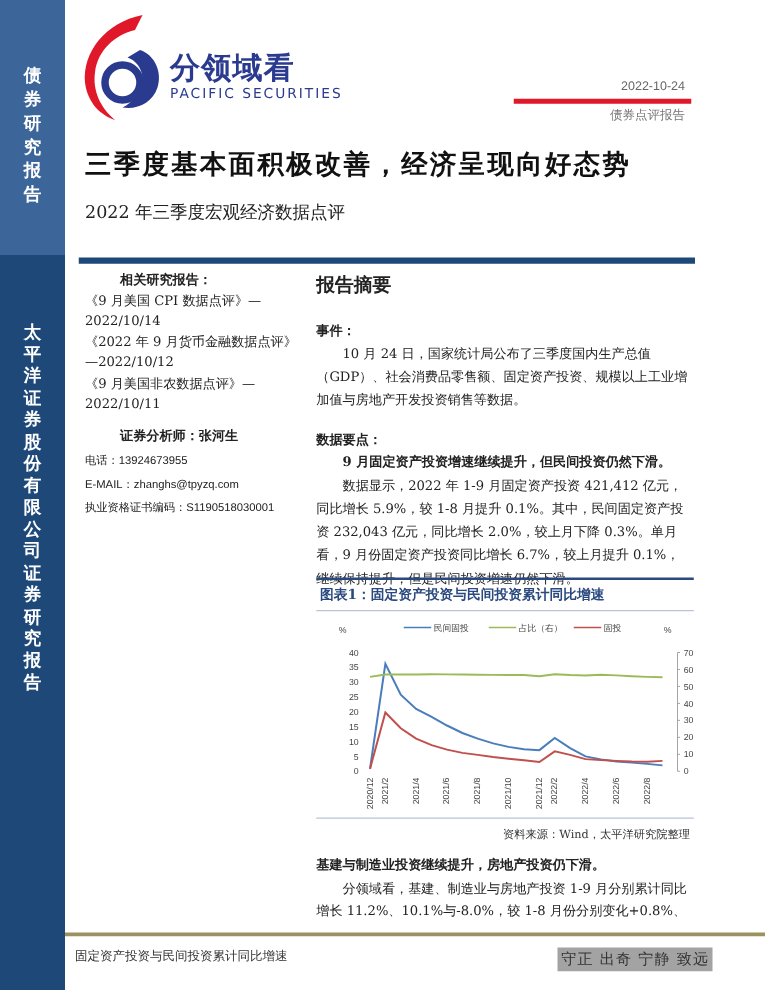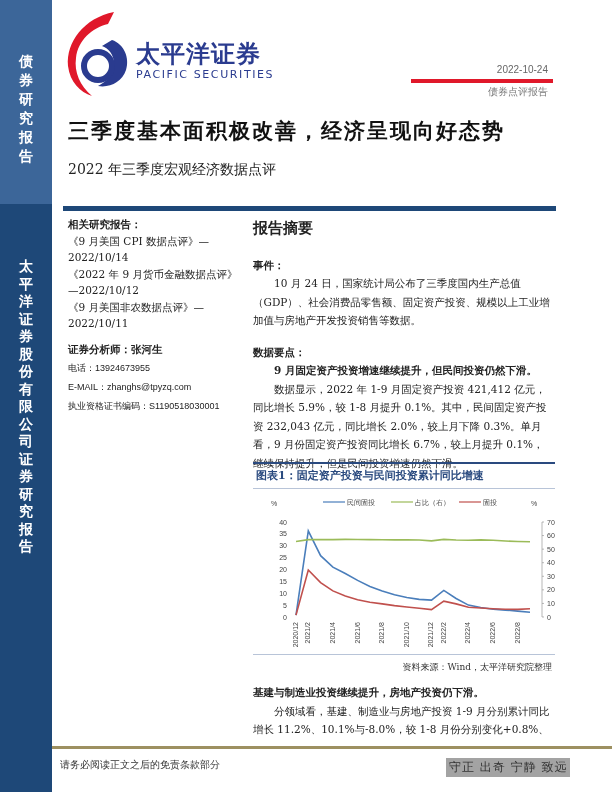--- a/index.html
+++ b/index.html
@@ -20,21 +20,21 @@
   .date { right:64px; top:64px; font-size:10px; color:#666; font-family:"Liberation Sans", sans-serif;margin-left:20px; }
   .red-line { left:411px; top:79px; width:142px; height:4px; background:#e0182a; }
   .doc-type { right:64px; top:85px; font-size:10px; color:#777; font-family:"DejaVu Sans", sans-serif; }
 
   .title { left:68px; top:117px; font-size:21px; font-weight:bold; color:#111; letter-spacing:2px; }
   .subtitle { left:68px; top:161px; font-size:14px; color:#222; }
   .dark-bar { left:63px; top:206px; width:493px; height:5px; background:#1e4878; }
 
   
   .lc { left:68px; width:175px; font-size:10.5px; line-height:16.5px; color:#222; }
-  .lc .h { font-weight:bold; }
+  .lc .h { font-weight:bold;margin-left:28px; }
   .small { font-size:9px; font-family:"Liberation Sans", sans-serif; }
 
   
   .rc { left:253px; width:300px; font-size:10.5px; color:#222; line-height:18.5px; }
   .sec-title { font-size:15px; font-weight:bold; }
   .bold { font-weight:bold; }
   .indent { text-indent:2em; }
 
   
   .chart-top-line { left:253px; top:462px; width:302px; height:2px; background:#2a4a7f; }
@@ -82,21 +82,21 @@
   </div>
 
 <div class="abs logo">
   <svg width="70" height="86" viewBox="0 0 70 86">
     <path d="M52 2 C22 8 4 32 6 56 C8 72 18 82 30 86 C18 76 12 62 14 48 C16 30 30 18 46 14 Z" fill="#e0182a"></path>
     <path d="M50 30 C62 34 68 48 64 60 C60 72 48 78 36 76 C44 72 52 64 52 54 C52 44 46 38 40 36 Z" fill="#2a3b8f"></path>
     <circle cx="36" cy="56" r="14" fill="none" stroke="#2a3b8f" stroke-width="6"></circle>
     <path d="M30 58 C34 50 42 50 42 56" fill="none" stroke="#fff" stroke-width="3"></path>
   </svg>
 </div>
-<div class="abs brand-cn">太平洋证券</div>
+<div class="abs brand-cn">分领域看</div>
 <div class="abs brand-en">PACIFIC SECURITIES</div>
 <div class="abs date">2022-10-24</div>
 <div class="abs red-line"></div>
 <div class="abs doc-type">债券点评报告</div>
 
 <div class="abs title">三季度基本面积极改善，经济呈现向好态势</div>
 <div class="abs subtitle">2022 年三季度宏观经济数据点评</div>
 <div class="abs dark-bar"></div>
 
 <div class="abs lc" style="top:216px;">
@@ -181,14 +181,14 @@
   </svg>
 <div class="abs chart-bot-line"></div>
 <div class="abs source">资料来源：Wind，太平洋研究院整理</div>
 
 <div class="abs rc" style="top:683px;">
   <div class="bold">基建与制造业投资继续提升，房地产投资仍下滑。</div>
   <div class="indent" style="height:37px; overflow:hidden;">分领域看，基建、制造业与房地产投资 1-9 月分别累计同比增长 11.2%、10.1%与-8.0%，较 1-8 月份分别变化+0.8%、+0.1%、-0.6%、</div>
 </div>
 
 <div class="abs foot-line"></div>
-<div class="abs foot-left">请务必阅读正文之后的免责条款部分</div>
+<div class="abs foot-left">固定资产投资与民间投资累计同比增速</div>
 <div class="abs foot-right">守正 出奇 宁静 致远</div>
 
 </body></html>

